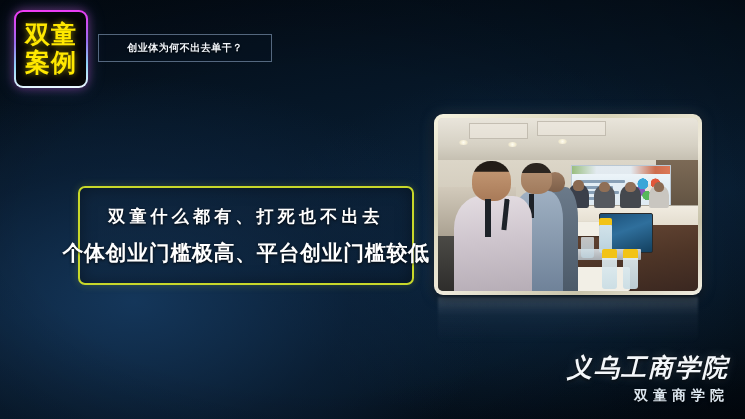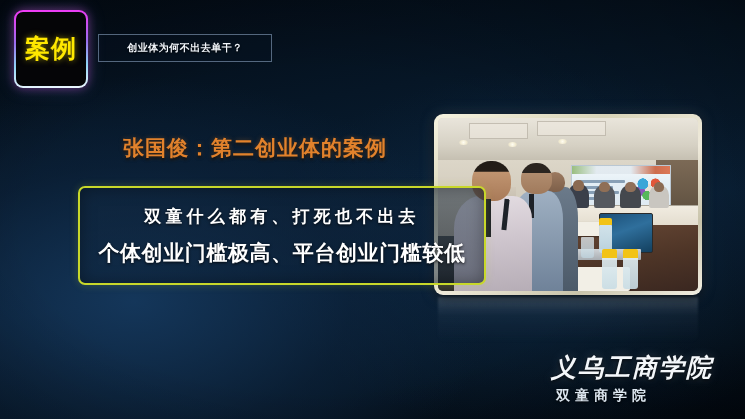--- a/index.html
+++ b/index.html
@@ -101,21 +101,21 @@
     white-space: nowrap;
     text-shadow: 0 0 5px rgba(226,130,44,0.35), 0 2px 3px rgba(0,0,0,0.8);
     z-index: 5;
   }
 
   
   .quote-box {
     position: absolute;
     left: 78px;
     top: 186px;
-    width: 408px;
+    width: 336px;
     height: 99px;
     box-sizing: border-box;
     border: 2px solid #c8d82a;
     border-radius: 7px;
     background: linear-gradient(160deg, rgba(16,38,62,0.55) 0%, rgba(10,28,48,0.45) 100%);
     box-shadow: 0 0 9px rgba(190,210,50,0.22), inset 0 0 16px rgba(0,0,0,0.35);
     display: flex;
     flex-direction: column;
     align-items: center;
     justify-content: center;
@@ -225,23 +225,23 @@
     height: 46px;
     border-radius: 0 0 8px 8px;
     background: linear-gradient(180deg, rgba(150,165,180,0.30) 0%, rgba(60,80,100,0.16) 40%, rgba(10,25,45,0) 100%);
     filter: blur(1.2px);
     z-index: 3;
   }
 
   
   .footer-logo {
     position: absolute;
-    right: 32px;
+    right: 16px;
     bottom: 14px;
-    text-align: left;
+    text-align: right;
     z-index: 5;
   }
   .logo-main {
     color: #f4f7fa;
     font-size: 25px;
     font-weight: bold;
     letter-spacing: 2px;
     font-family: "DejaVu Serif", "Liberation Serif", serif;
     font-style: italic;
     text-shadow: 0 1px 4px rgba(0,0,0,0.9), 0 0 10px rgba(210,230,250,0.25);
@@ -257,28 +257,28 @@
     text-shadow: 0 1px 3px rgba(0,0,0,0.9);
     white-space: nowrap;
   }
 </style>
 </head>
 <body>
 
 <div id="slide">
 
   <div class="badge">
+    <div class="badge-line">双童</div>
     <div class="badge-line">案例</div>
   </div>
 
   <div class="header-box">
     <span class="header-text">创业体为何不出去单干？</span>
   </div>
 
-  <div class="main-title">张国俊：第二创业体的案例</div>
 
   <div class="quote-box">
     <div class="quote-line1">双童什么都有、打死也不出去</div>
     <div class="quote-line2">个体创业门槛极高、平台创业门槛较低</div>
   </div>
 
   <div class="photo-reflection"></div>
 
   <div class="photo-wrap">
     <div class="photo-frame">

